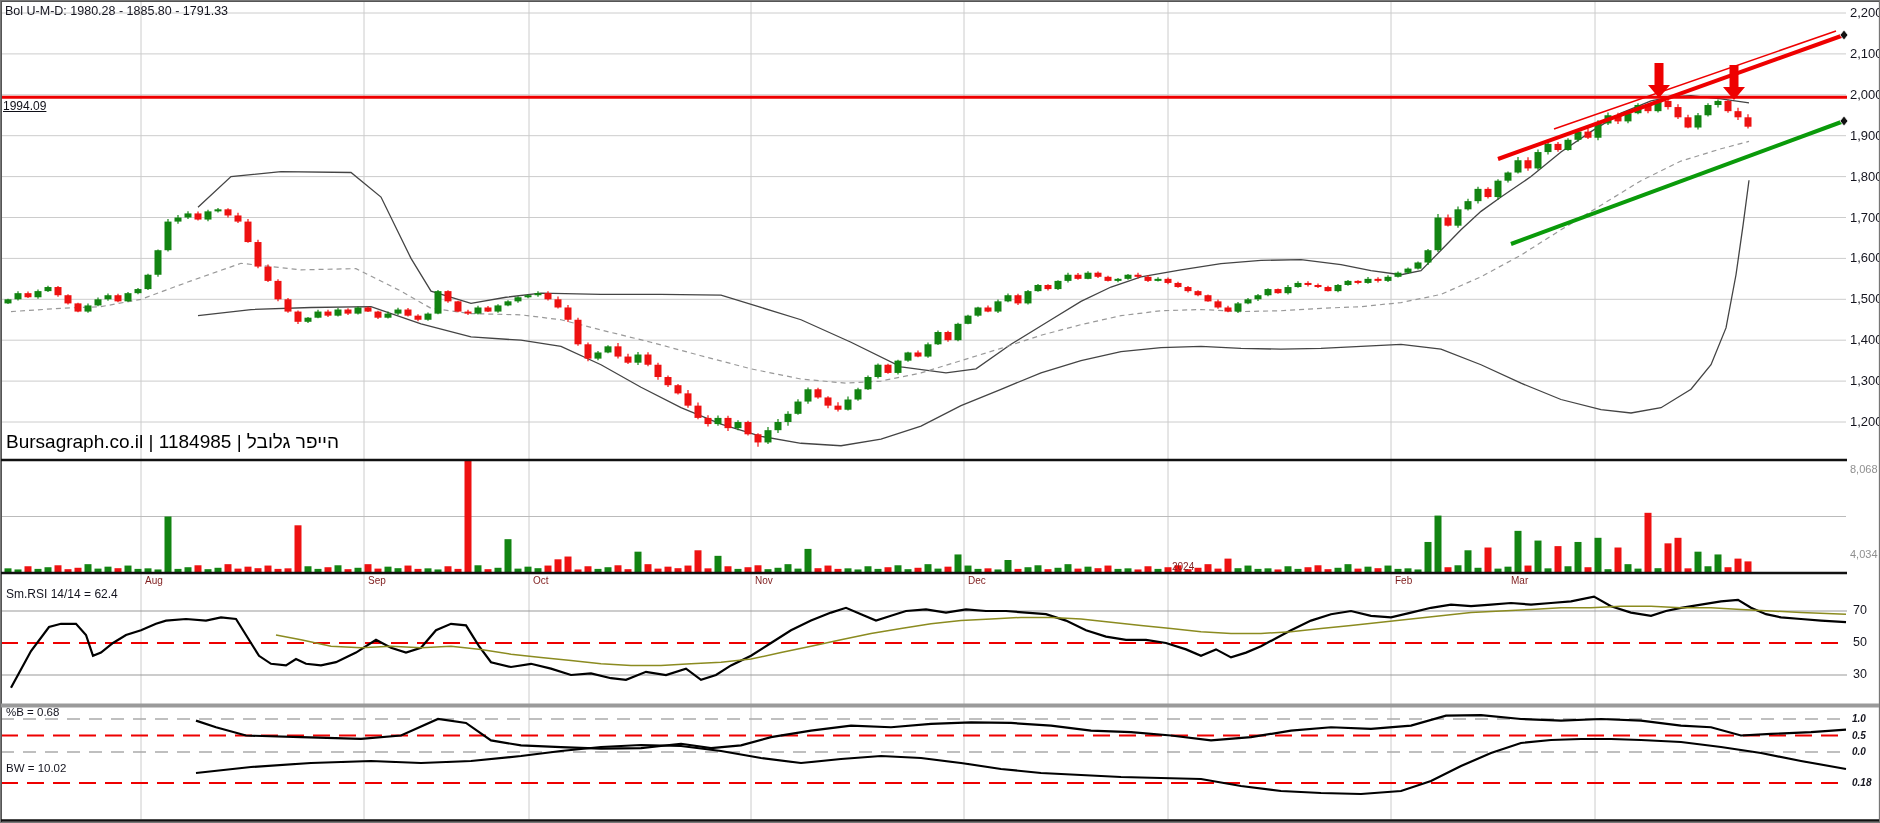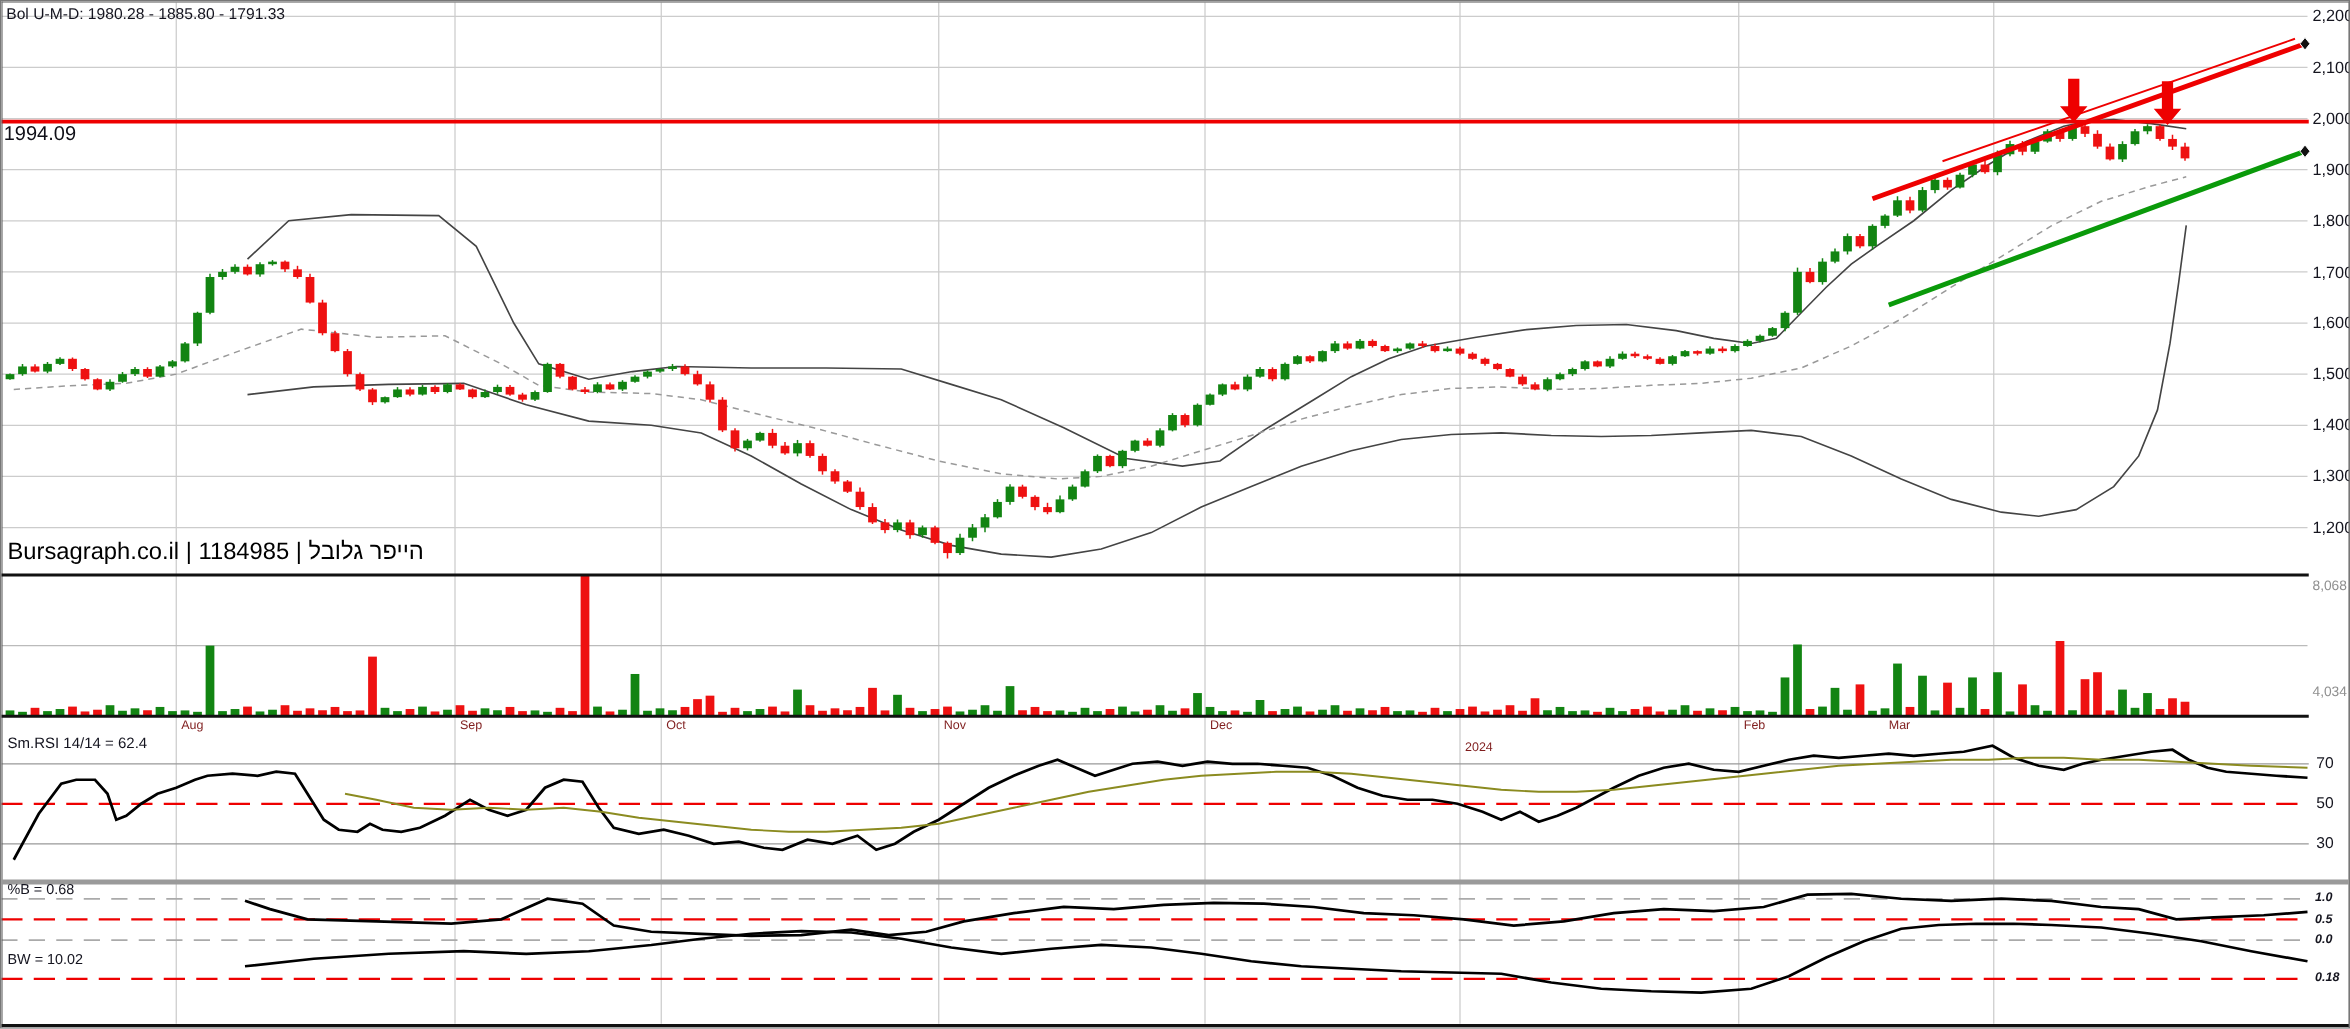--- a/index.html
+++ b/index.html
@@ -4,21 +4,21 @@
 <style>
   html,body{margin:0;padding:0;background:#fff;}
   #chart-root{
     position:relative;width:1880px;height:823px;background:#ffffff;
     font-family:"Liberation Sans","DejaVu Sans",sans-serif;overflow:hidden;
     border:1px solid #777;box-sizing:border-box;
   }
   #plot{position:absolute;left:0;top:0;}
   .lbl{position:absolute;white-space:nowrap;color:#1c1c28;}
   #bol-label{left:4px;top:3px;font-size:12.5px;color:#14141f;}
-  #support-label{left:2px;top:98px;font-size:16px;color:#101018;}
+  #support-label{left:2px;top:98px;font-size:12px;color:#101018;text-decoration:underline;}
   #watermark{left:5px;top:430px;font-size:19px;color:#000;}
   #rsi-label{left:5px;top:586px;font-size:12px;color:#14141f;}
   #pb-label{left:5px;top:705px;font-size:11.5px;color:#14141f;}
   #bw-label{left:5px;top:761px;font-size:11.5px;color:#14141f;}
   .price-axis-label{font-size:13px;color:#15151f;}
   .volume-axis-label{font-size:11px;color:#8f8f8f;}
   .month-label{font-size:10px;color:#7f1d1d;}
   .rsi-level-label{font-size:12.5px;color:#15151f;}
   .small-level-label{font-size:10px;font-weight:bold;color:#15151f;font-style:italic;}
 </style>
@@ -641,21 +641,21 @@
       <div class="lbl price-axis-label" style="left: 1849px; top: 331.2px;">1,400</div>
       <div class="lbl price-axis-label" style="left: 1849px; top: 372.1px;">1,300</div>
       <div class="lbl price-axis-label" style="left: 1849px; top: 413px;">1,200</div>
       <div class="lbl volume-axis-label" style="left: 1849px; top: 461.5px;">8,068</div>
       <div class="lbl volume-axis-label" style="left: 1849px; top: 547px;">4,034</div>
       <div class="lbl month-label" style="left: 144px; top: 574px;">Aug</div>
       <div class="lbl month-label" style="left: 367px; top: 574px;">Sep</div>
       <div class="lbl month-label" style="left: 532px; top: 574px;">Oct</div>
       <div class="lbl month-label" style="left: 754px; top: 574px;">Nov</div>
       <div class="lbl month-label" style="left: 967px; top: 574px;">Dec</div>
-      <div class="lbl month-label" style="left: 1171px; top: 592px;">2024</div>
+      <div class="lbl month-label" style="left: 1171px; top: 560px;">2024</div>
       <div class="lbl month-label" style="left: 1394px; top: 574px;">Feb</div>
       <div class="lbl month-label" style="left: 1510px; top: 574px;">Mar</div>
       <div class="lbl rsi-level-label" style="left: 1852px; top: 602px;">70</div>
       <div class="lbl rsi-level-label" style="left: 1852px; top: 634px;">50</div>
       <div class="lbl rsi-level-label" style="left: 1852px; top: 666px;">30</div>
       <div class="lbl small-level-label" style="left: 1851px; top: 712px;">1.0</div>
       <div class="lbl small-level-label" style="left: 1851px; top: 728.5px;">0.5</div>
       <div class="lbl small-level-label" style="left: 1851px; top: 745px;">0.0</div>
       <div class="lbl small-level-label" style="left: 1851px; top: 776px;">0.18</div>
     </div>

